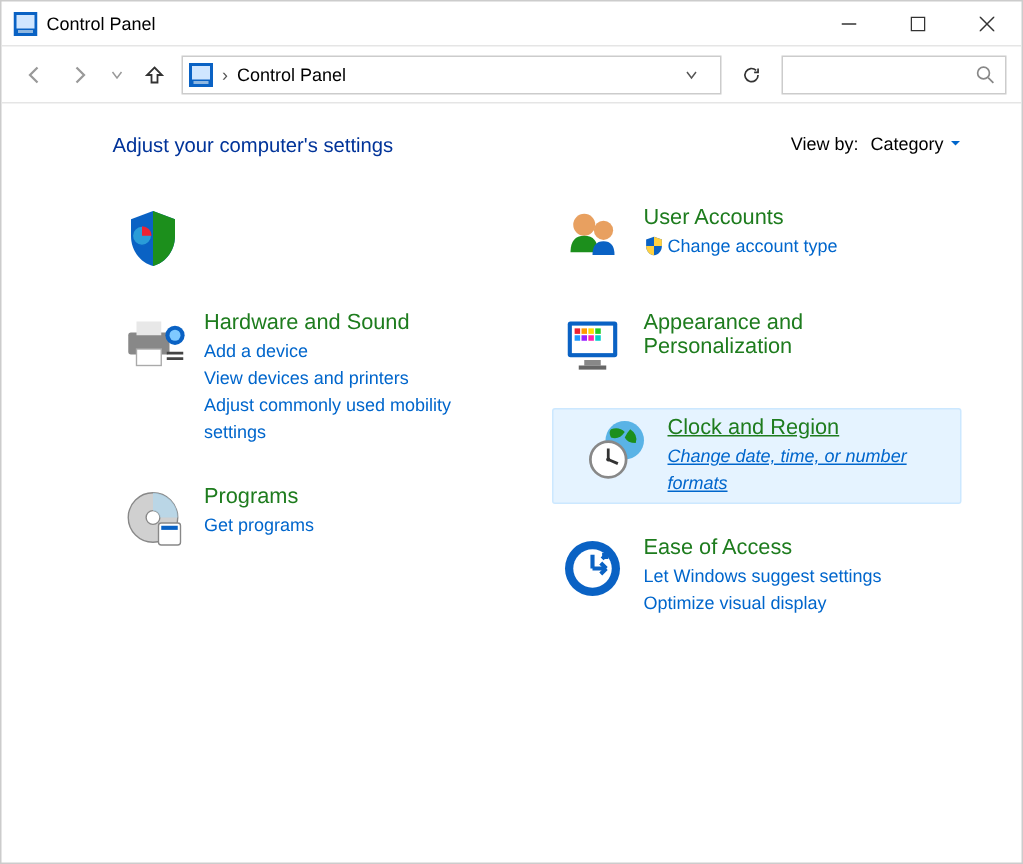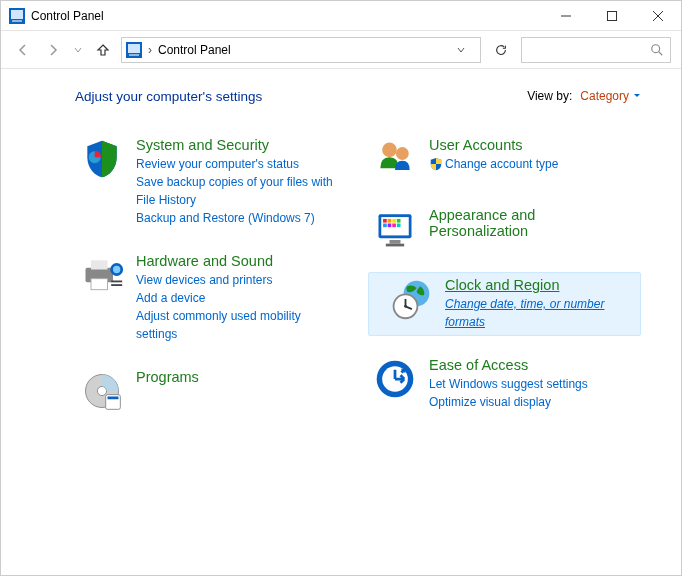--- a/index.html
+++ b/index.html
@@ -80,21 +80,21 @@
   display: flex;
   align-items: flex-start;
   margin-bottom: 28px;
 }
 .heading {
   color: #003399;
   font-size: 13.5px;
   flex: 1;
 }
 .viewby { color: #000000; font-size: 12px; margin-right: 8px; }
-.viewsel { color: #c2410c; font-size: 12px; display: inline-flex; align-items: center; gap: 4px; }
+.viewsel { color: #000000; font-size: 12px; display: inline-flex; align-items: center; gap: 4px; }
 
 .cats {
   display: grid;
   grid-template-columns: 1fr 1fr;
   column-gap: 20px;
   row-gap: 16px;
   align-items: start;
 }
 .cat {
   display: flex;
@@ -231,62 +231,57 @@
 
       <div class="cat">
         <span class="cat-icon">
           <svg viewBox="0 0 48 48">
               <path d="M24 4 L40 10 L40 22 C40 34 32 42 24 44 C16 42 8 34 8 22 L8 10 Z" fill="#0a62c4"></path>
               <path d="M24 4 L40 10 L40 22 C40 34 32 42 24 44 L24 4 Z" fill="#1c8f1c"></path>
               <circle cx="16" cy="22" r="7" fill="#2a9cd8" stroke="#0a62c4" stroke-width="1"></circle>
               <path d="M16 15 A7 7 0 0 1 23 22 L16 22 Z" fill="#e23"></path>
             </svg>
         </span>
-        <div class="cat-body">
-          <div class="cat-title">System and Security</div>
-          <a class="cat-link">Review your computer's status</a>
-          <a class="cat-link">Save backup copies of your files with File History</a>
-          <a class="cat-link">Backup and Restore (Windows 7)</a>
-        </div>
       </div>
 
 
       <div class="cat">
         <span class="cat-icon">
           <svg viewBox="0 0 48 48">
               <rect x="6" y="16" width="30" height="16" rx="2" fill="#888"></rect>
               <rect x="12" y="8" width="18" height="10" fill="#e8e8e8"></rect>
               <rect x="12" y="28" width="18" height="12" fill="#fff" stroke="#aaa"></rect>
               <circle cx="40" cy="18" r="7" fill="#0a62c4"></circle>
               <circle cx="40" cy="18" r="4" fill="#7fc9ff"></circle>
               <rect x="34" y="30" width="12" height="2" fill="#444"></rect>
               <rect x="34" y="34" width="12" height="2" fill="#444"></rect>
             </svg>
         </span>
         <div class="cat-body">
           <div class="cat-title">Hardware and Sound</div>
+          <a class="cat-link">Add a device</a>
           <a class="cat-link">View devices and printers</a>
-          <a class="cat-link">Add a device</a>
           <a class="cat-link">Adjust commonly used mobility settings</a>
         </div>
       </div>
 
       <div class="cat">
         <span class="cat-icon">
           <svg viewBox="0 0 48 48">
               <circle cx="24" cy="24" r="18" fill="#d0d0d0"></circle>
               <circle cx="24" cy="24" r="18" fill="none" stroke="#888" stroke-width="1"></circle>
               <circle cx="24" cy="24" r="5" fill="#fff" stroke="#888"></circle>
               <path d="M24 6 A18 18 0 0 1 42 24 L29 24 A5 5 0 0 0 24 19 Z" fill="#b0d8f0" opacity="0.7"></path>
               <rect x="28" y="28" width="16" height="16" rx="2" fill="#fff" stroke="#888"></rect>
               <rect x="30" y="30" width="12" height="3" fill="#0a62c4"></rect>
             </svg>
         </span>
         <div class="cat-body">
           <div class="cat-title">Programs</div>
+          <a class="cat-link">Get programs</a>
         </div>
       </div>
 
     </div>
 
     <div style="display:flex;flex-direction:column;gap:16px">
 
       <div class="cat">
         <span class="cat-icon">
           <svg viewBox="0 0 48 48">

